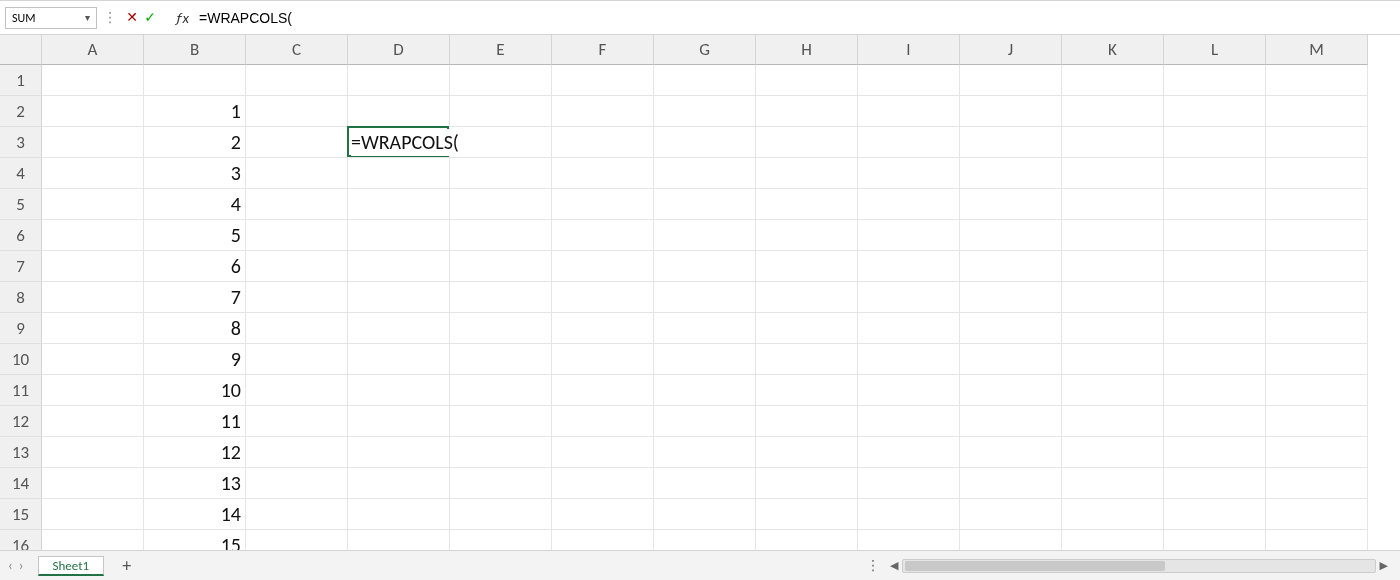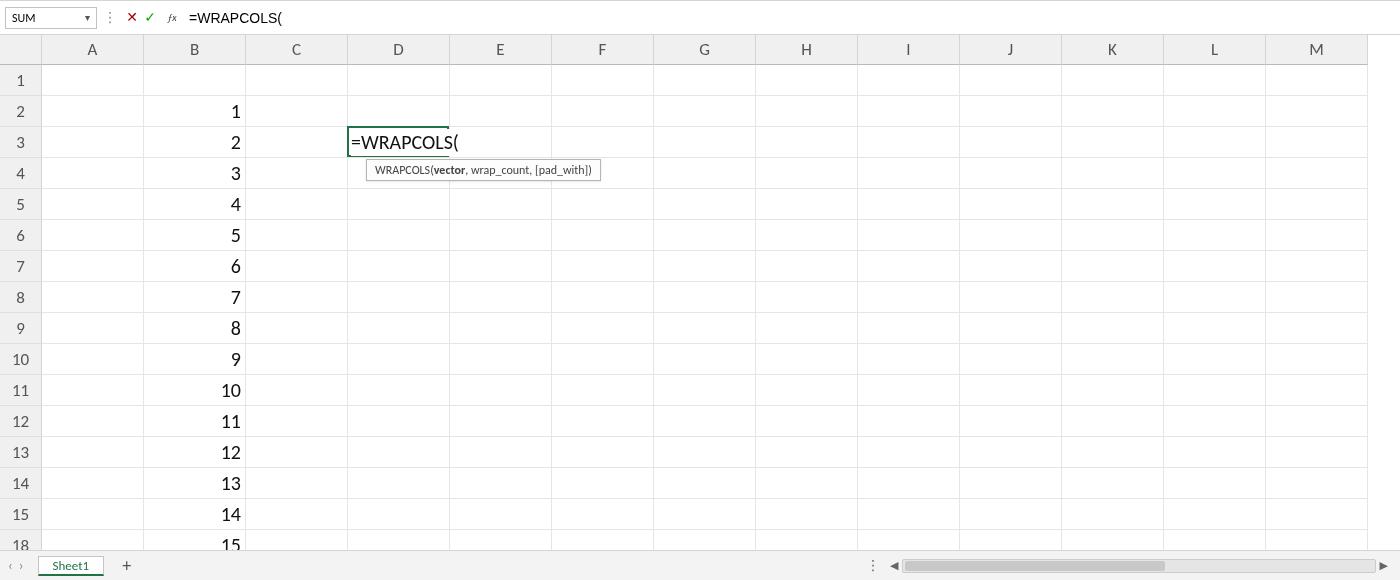--- a/index.html
+++ b/index.html
@@ -47,21 +47,21 @@
       width: 18px;
       height: 22px;
       display: inline-flex;
       align-items: center;
       justify-content: center;
       font-size: 14px;
       cursor: pointer;
     }
     .fb-cancel { color: #a00; }
     .fb-accept { color: #0a0; }
-    .fb-fx { font-style: italic; font-size: 10px; color: #333; margin-left: 4px;}
+    .fb-fx { font-style: italic; font-size: 15px; color: #333; margin-left: 14px;}
     .formula-input {
       flex: 1;
       border: none;
       outline: none;
       padding: 2px 8px;
       font-size: 14px;
       background: #fff;
       height: 100%;
     }
 
@@ -498,43 +498,40 @@
         <div class="cell"></div>
         <div class="cell"></div>
         <div class="cell"></div>
         <div class="cell"></div>
         <div class="cell"></div>
         <div class="cell"></div>
         <div class="cell"></div>
         <div class="cell"></div>
       </div>
       <div class="row">
-        <div class="row-h">18</div>
+        <div class="row-h">16</div>
         <div class="cell"></div>
         <div class="cell">15</div>
         <div class="cell"></div>
         <div class="cell"></div>
         <div class="cell"></div>
         <div class="cell"></div>
         <div class="cell"></div>
         <div class="cell"></div>
         <div class="cell"></div>
         <div class="cell"></div>
         <div class="cell"></div>
         <div class="cell"></div>
         <div class="cell"></div>
       </div>
     </div>
 
   <div class="active-cell-border" id="active-border" style="left: 347px; top: 91px; width: 102px; height: 31px;"></div>
   <div class="active-cell-text" id="active-text" style="left: 351px; top: 94px; height: 27px; line-height: 27px;">=WRAPCOLS(</div>
 
-  <div class="tooltip" id="tooltip" style="left: 366px; top: 124px;">
-    <span>WRAPCOLS</span>(<b>vector</b><span>, wrap_count, [pad_with])</span>
-  </div>
 </div>
 
 <div class="sheet-bar">
   <div class="sheet-nav">
     <span>‹</span>
     <span>›</span>
   </div>
   <div class="sheet-tab">Sheet1</div>
   <div class="add-sheet">+</div>
   <div class="scroll-area">

